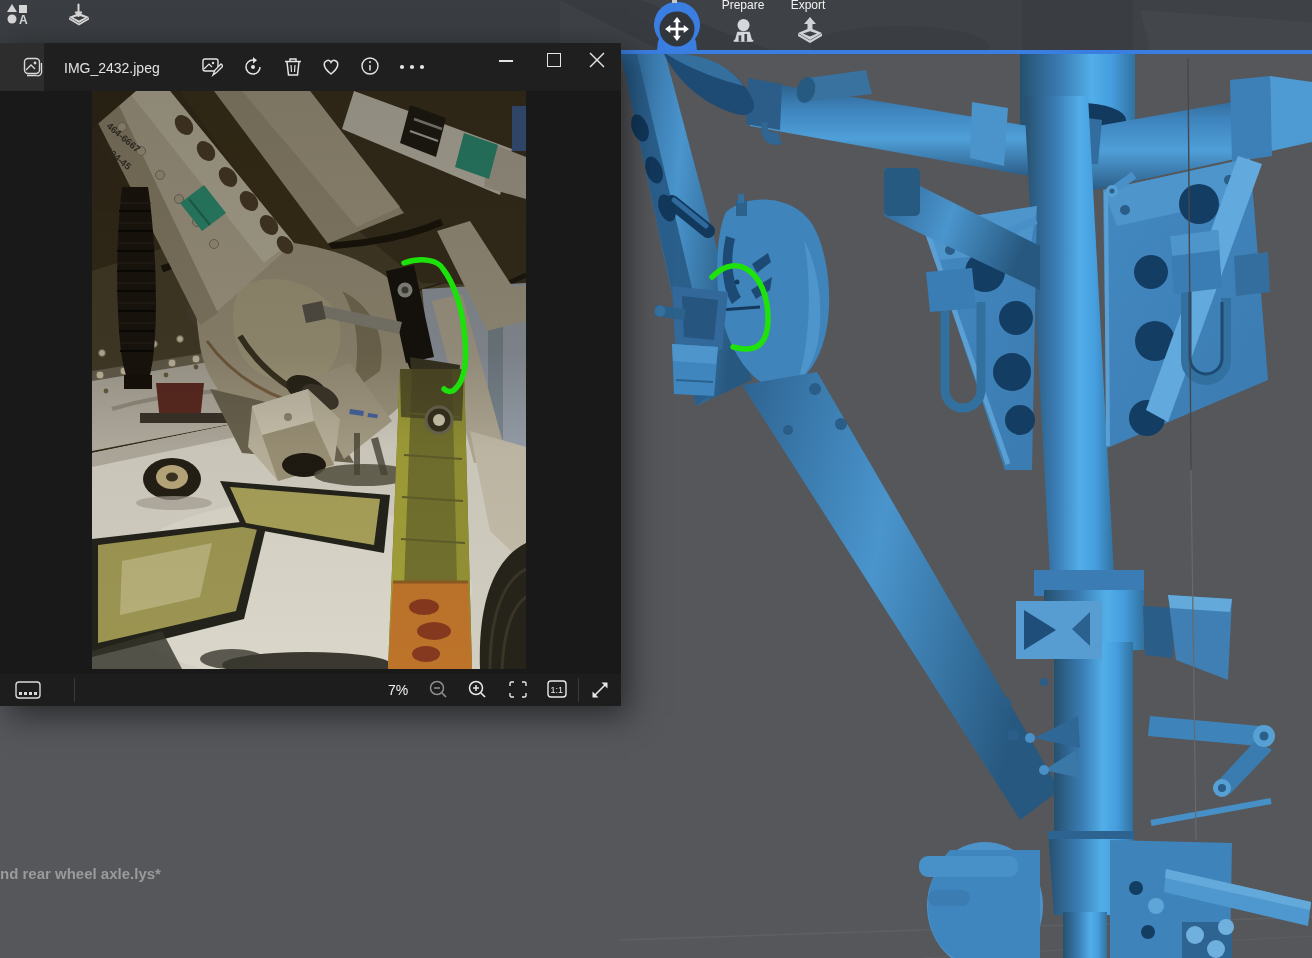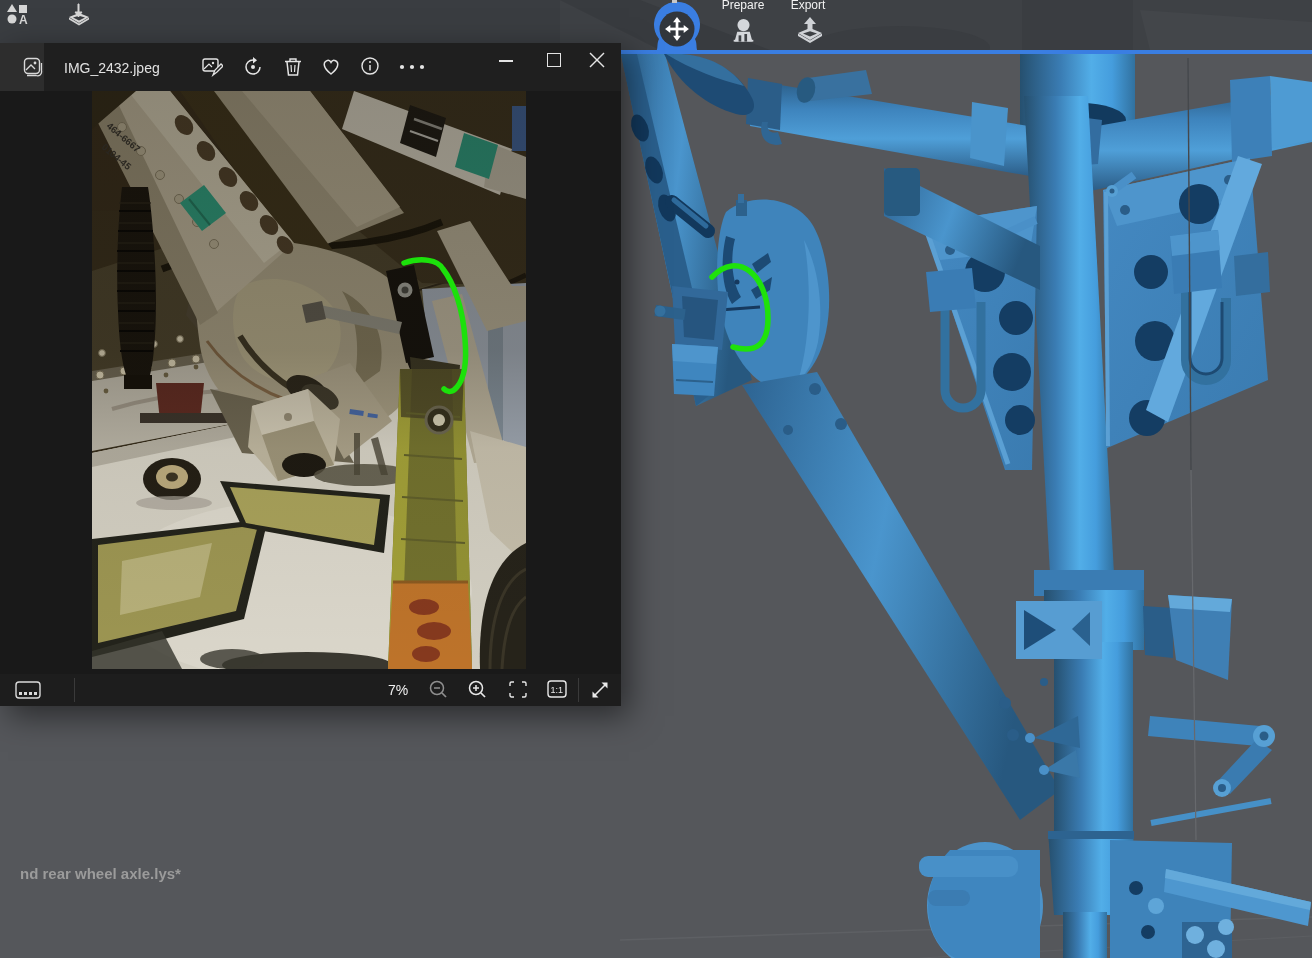--- a/index.html
+++ b/index.html
@@ -247,21 +247,21 @@
   </g>
 </svg>
 <svg class="abs" style="left:67px;top:2px;" width="24" height="24" viewBox="0 0 24 24">
   <g fill="#d6d6d6">
     <polygon points="12,2 12,10 15,10 11.5,15 8,10 11,10 11,2" stroke="#d6d6d6"></polygon>
     <path d="M12,11 L22,15 L12,21 L2,15 Z M12,13.8 L6,15.6 L12,18.4 L18,15.6 Z"></path>
     <path d="M2,15.5 L12,21.5 L22,15.5 L22,17.5 L12,23.5 L2,17.5 Z"></path>
   </g>
 </svg>
 
-<div class="abs" style="left:0px;top:865px;color:#9b9b9b;font-size:15px;font-weight:bold;padding-left:20px;">nd rear wheel axle.lys*</div>
+<div class="abs" style="left:0px;top:865px;color:#9b9b9b;font-size:15px;font-weight:bold;">nd rear wheel axle.lys*</div>
 
 <div class="abs" style="left:0;top:27px;width:621px;height:663px;background:#191919;box-shadow:8px 10px 30px rgba(0,0,0,0.5);margin-top:16px;">
 
   <div class="abs" style="left:0;top:0;width:621px;height:48px;background:#1f1f1f;"></div>
   <div class="abs" style="left:0;top:0;width:44px;height:48px;background:#2d2d2d;"></div>
 
   <svg class="abs" style="left:23px;top:14px;" width="20" height="20" viewBox="0 0 20 20">
     <rect x="1.5" y="1.5" width="15" height="15" rx="3.5" fill="none" stroke="#d8d8d8" stroke-width="1.4"></rect>
     <path d="M3,13 L8,8 L12,12" fill="none" stroke="#d8d8d8" stroke-width="1.3"></path>
     <circle cx="12" cy="6" r="1.4" fill="#d8d8d8"></circle>

